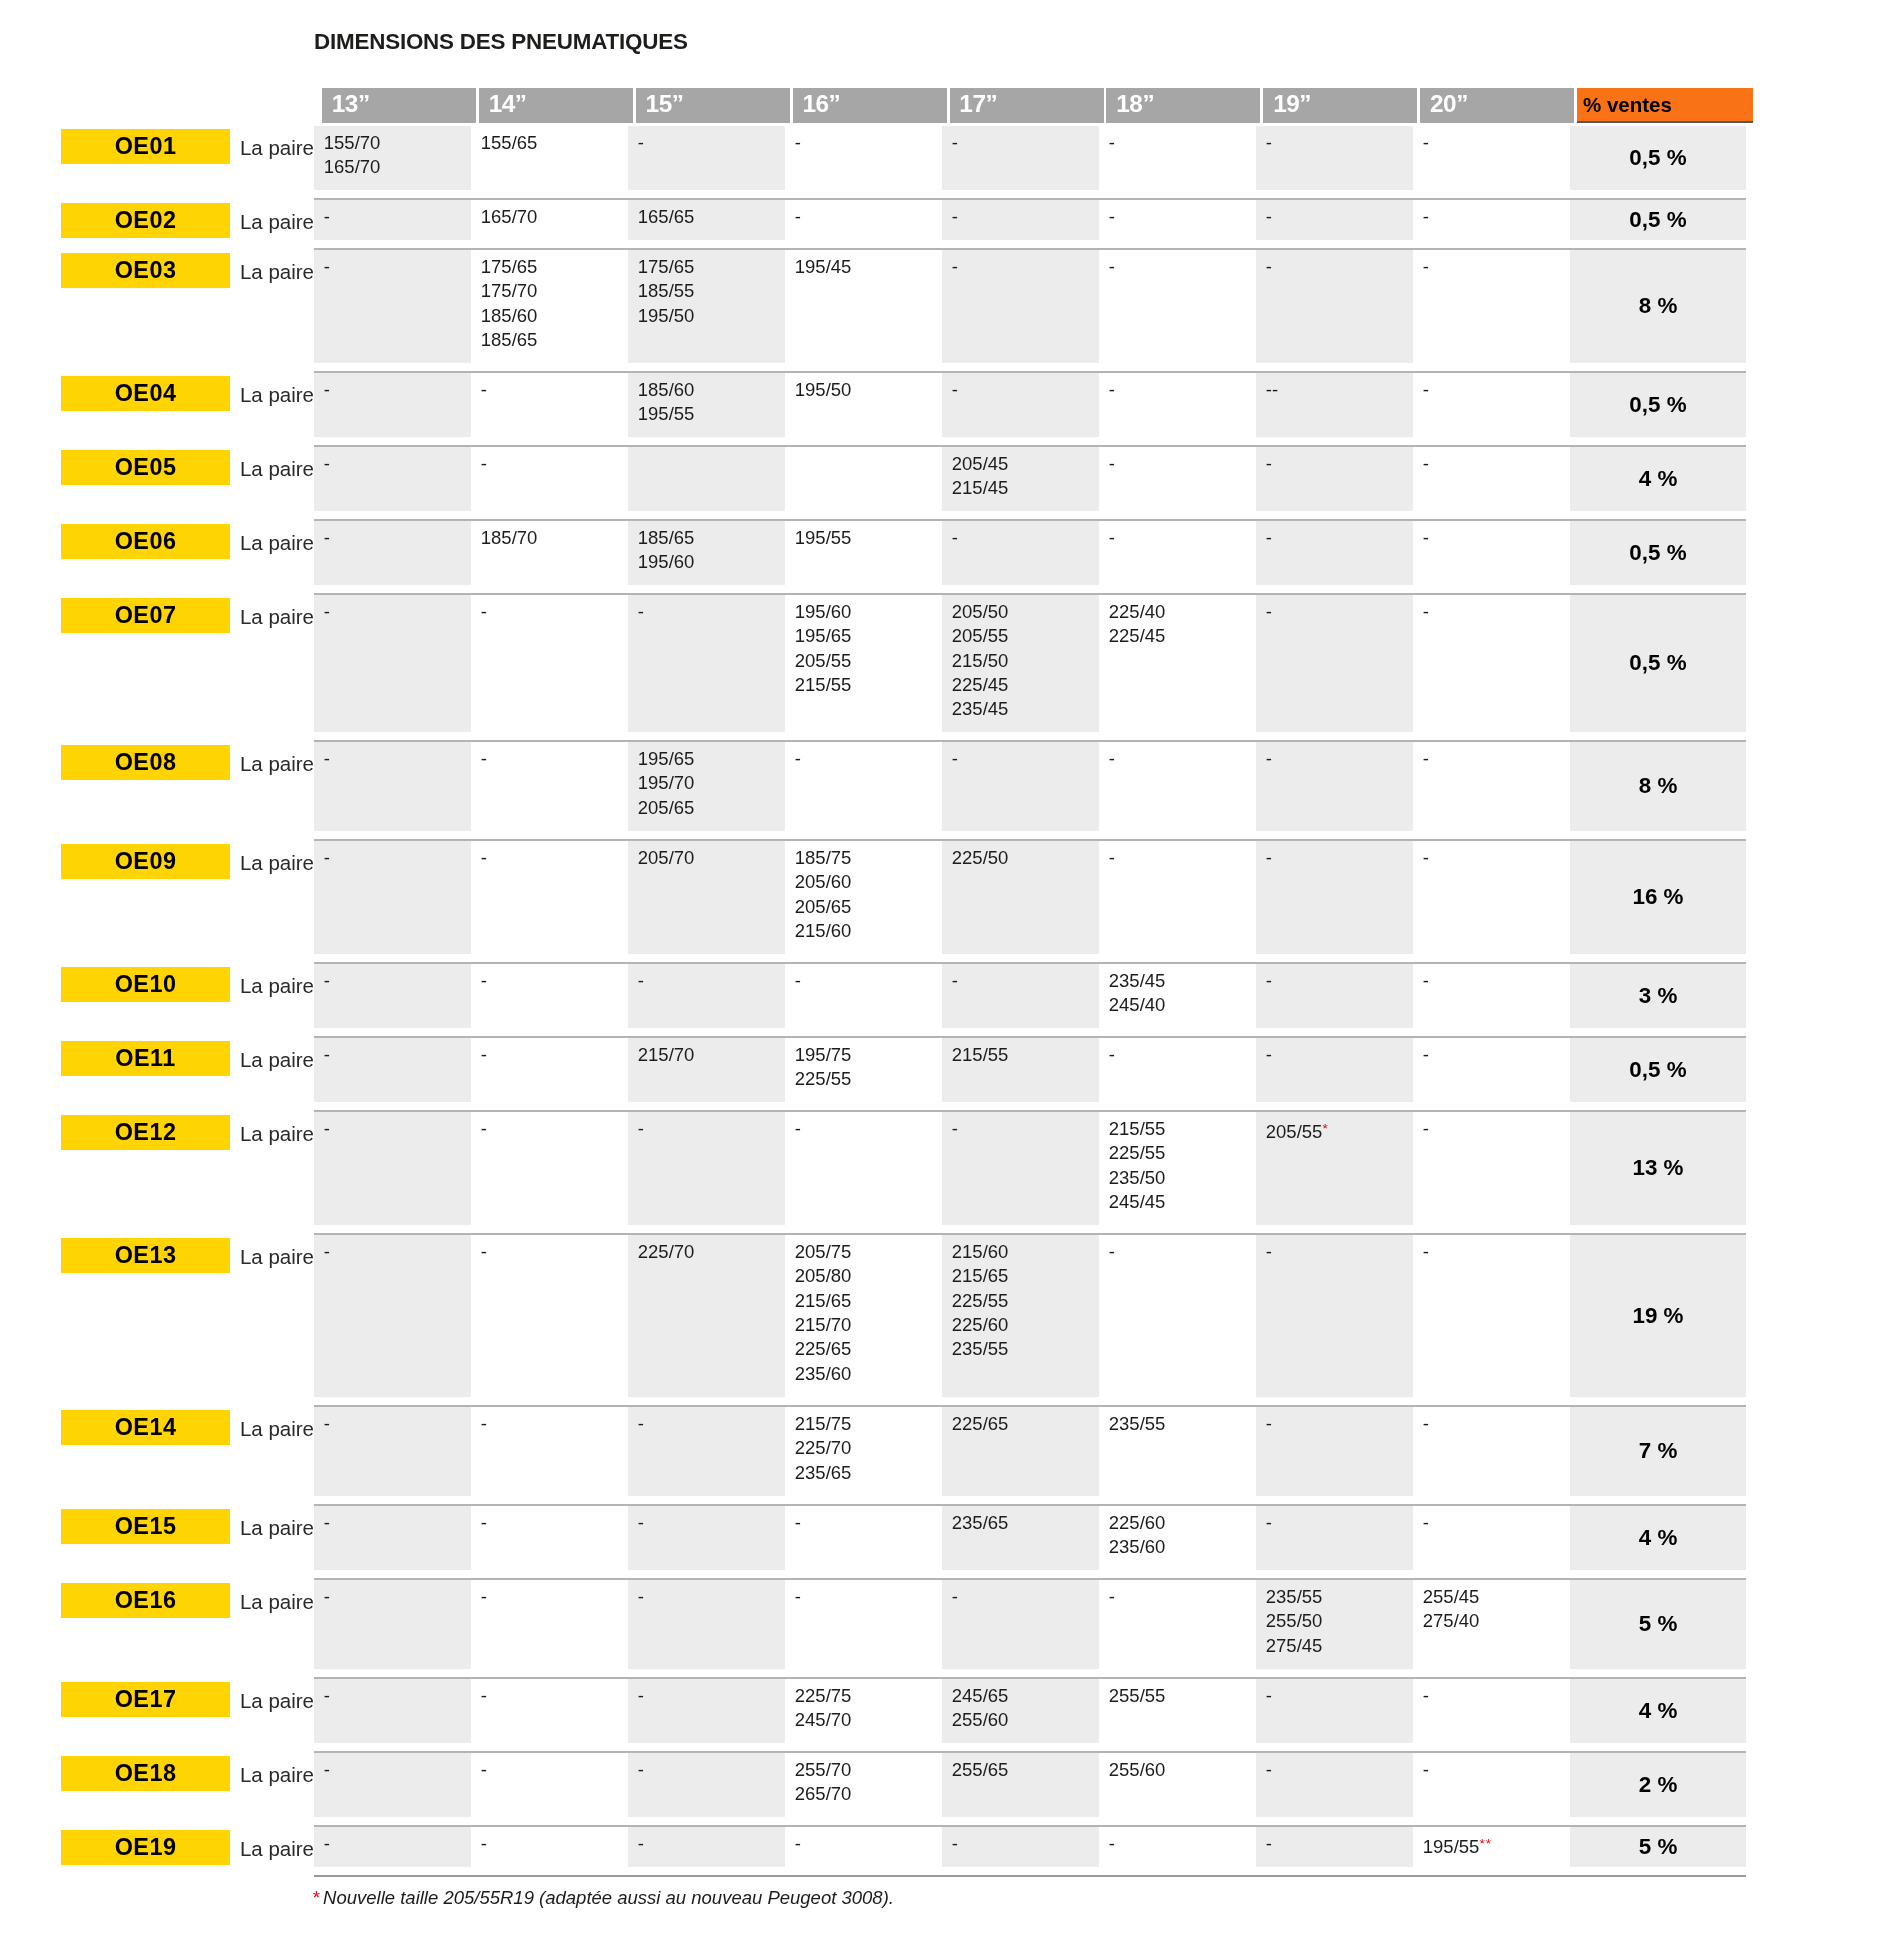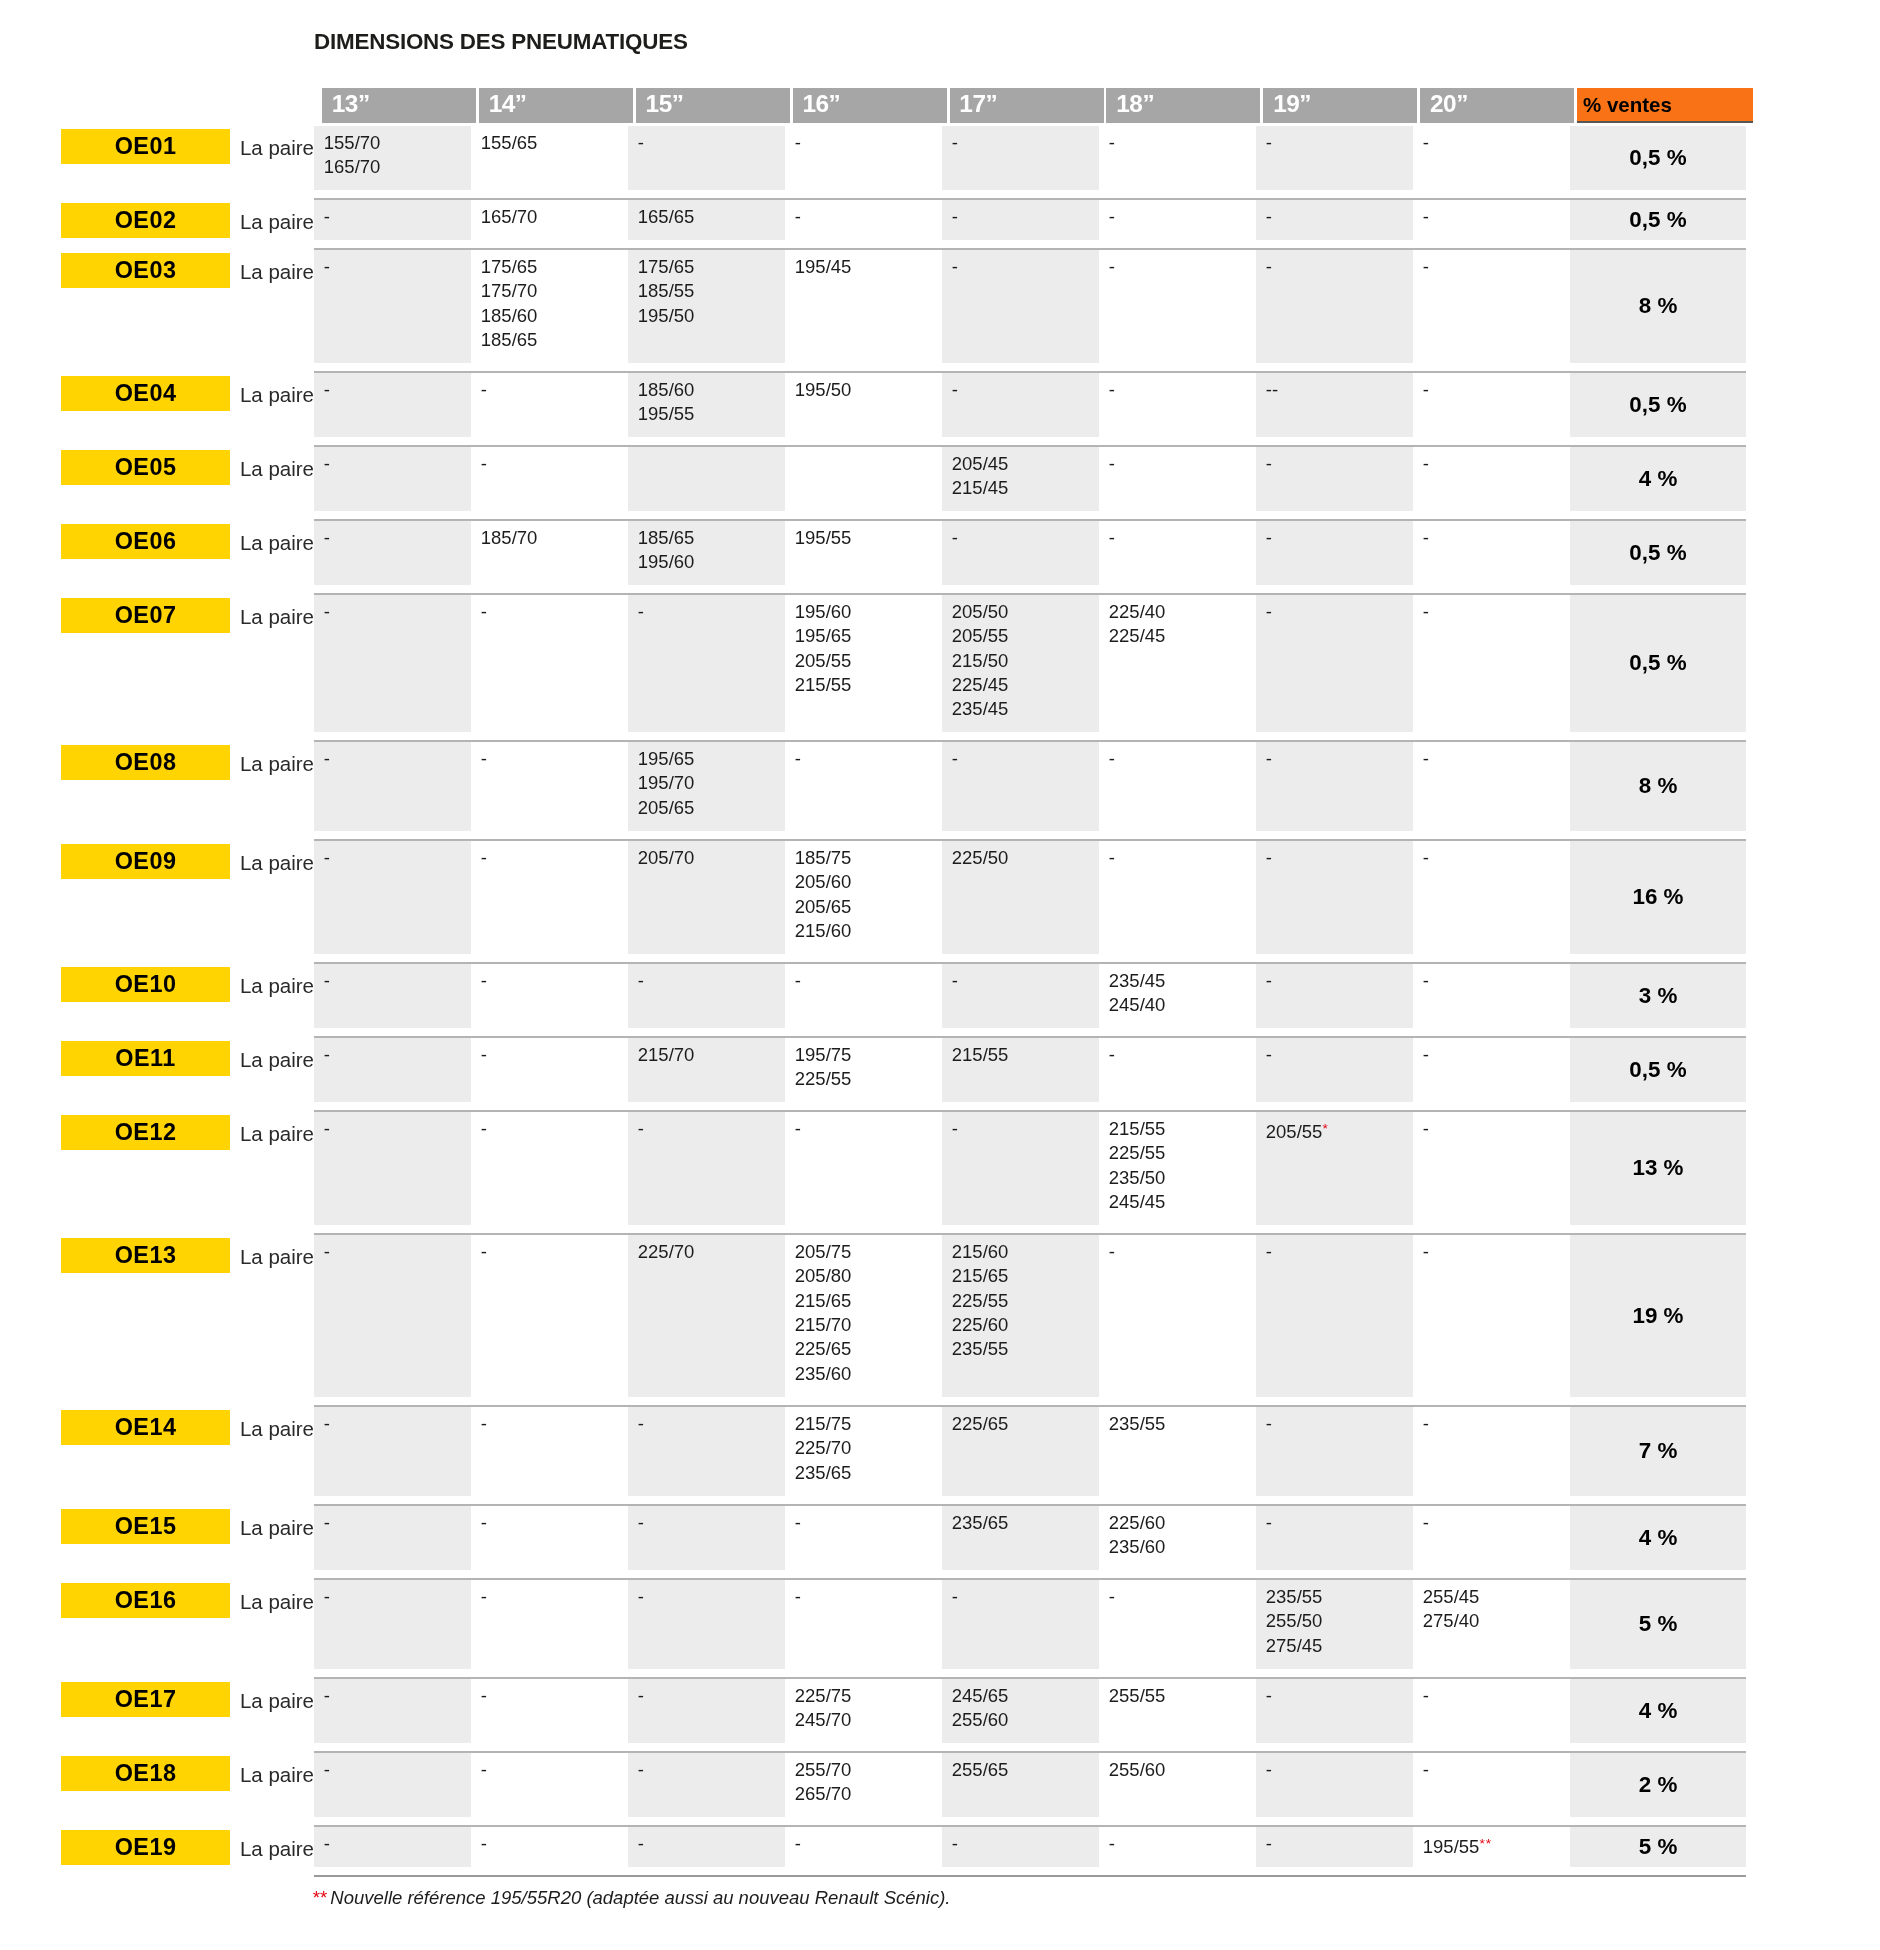--- a/index.html
+++ b/index.html
@@ -723,16 +723,16 @@
             <div class="cell odd">
               <div>195/55<span class="star">**</span></div>
             </div>
             <div class="pcell">5 %</div>
           </div>
         </div>
       </div>
   </div>
 
   <div class="foots" id="foots">
-      <div><span class="fmark">**</span>Nouvelle référence 195/55R20 (adaptée aussi au nouveau Renault Scénic).</div>
+      <div><span class="fmark">*</span>Nouvelle taille 205/55R19 (adaptée aussi au nouveau Peugeot 3008).</div>
     </div>
 </div>
 
 
 </body></html>

